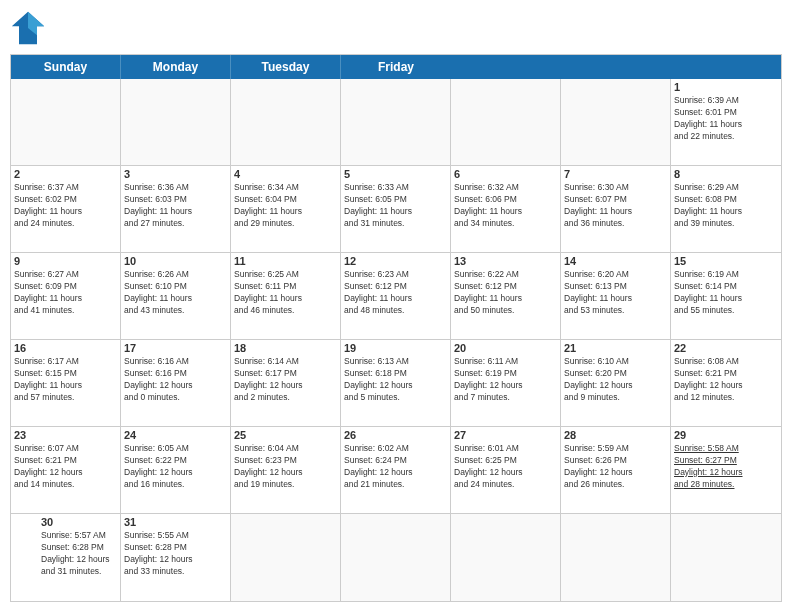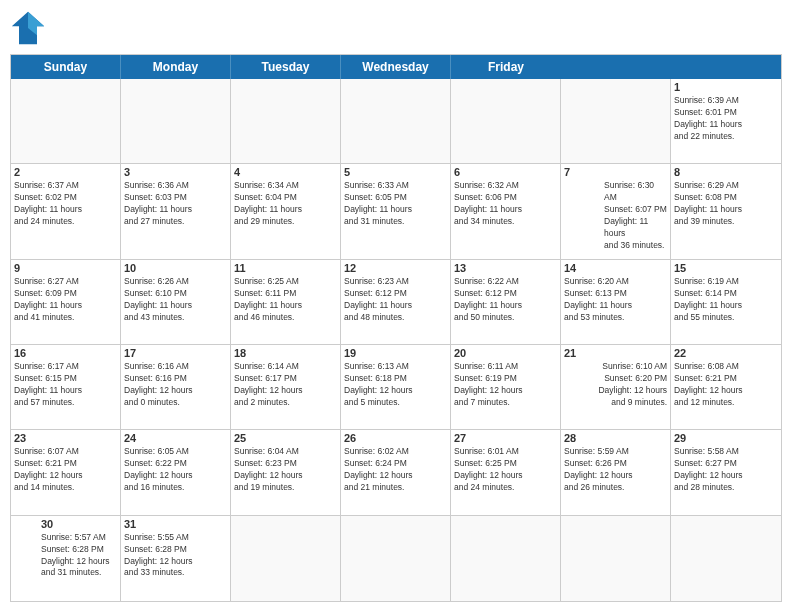--- a/index.html
+++ b/index.html
@@ -119,21 +119,20 @@
       <div class="month-title"></div>
       <div class="subtitle"></div>
     </div>
   </div>
 
   <div class="calendar">
     <div class="day-headers">
     <div class="day-header">Sunday</div>
         <div class="day-header">Monday</div>
         <div class="day-header">Tuesday</div>
-        <div class="day-header">Wednesday</div>
         <div class="day-header">Friday</div>
       </div>
     <div class="calendar-grid">
     <div class="cell empty"></div>
         <div class="cell empty"></div>
         <div class="cell empty"></div>
         <div class="cell empty"></div>
         <div class="cell empty"></div>
         <div class="cell empty"></div>
         <div class="cell">
@@ -173,21 +172,21 @@
         </div>
         <div class="cell">
           <div class="cell-number">6</div>
           <div class="cell-info" style="white-space: pre-line;">Sunrise: 6:32 AM
 Sunset: 6:06 PM
 Daylight: 11 hours
 and 34 minutes.</div>
         </div>
         <div class="cell">
           <div class="cell-number">7</div>
-          <div class="cell-info" style="white-space: pre-line; margin-left: 40px;">Sunrise: 6:30 AM
+          <div class="cell-info" style="white-space: pre-line;">Sunrise: 6:30 AM
 Sunset: 6:07 PM
 Daylight: 11 hours
 and 36 minutes.</div>
         </div>
         <div class="cell">
           <div class="cell-number">8</div>
           <div class="cell-info" style="white-space: pre-line;">Sunrise: 6:29 AM
 Sunset: 6:08 PM
 Daylight: 11 hours
 and 39 minutes.</div>
@@ -271,21 +270,21 @@
         </div>
         <div class="cell">
           <div class="cell-number">20</div>
           <div class="cell-info" style="white-space: pre-line;">Sunrise: 6:11 AM
 Sunset: 6:19 PM
 Daylight: 12 hours
 and 7 minutes.</div>
         </div>
         <div class="cell">
           <div class="cell-number">21</div>
-          <div class="cell-info" style="white-space: pre-line; text-align: right;">Sunrise: 6:10 AM
+          <div class="cell-info" style="white-space: pre-line;">Sunrise: 6:10 AM
 Sunset: 6:20 PM
 Daylight: 12 hours
 and 9 minutes.</div>
         </div>
         <div class="cell">
           <div class="cell-number">22</div>
           <div class="cell-info" style="white-space: pre-line;">Sunrise: 6:08 AM
 Sunset: 6:21 PM
 Daylight: 12 hours
 and 12 minutes.</div>
@@ -327,21 +326,21 @@
         </div>
         <div class="cell">
           <div class="cell-number">28</div>
           <div class="cell-info" style="white-space: pre-line;">Sunrise: 5:59 AM
 Sunset: 6:26 PM
 Daylight: 12 hours
 and 26 minutes.</div>
         </div>
         <div class="cell">
           <div class="cell-number">29</div>
-          <div class="cell-info" style="white-space: pre-line;">Sunrise: 5:58 AM
+          <div class="cell-info" style="white-space: pre-line; text-decoration: underline;">Sunrise: 5:58 AM
 Sunset: 6:27 PM
 Daylight: 12 hours
 and 28 minutes.</div>
         </div>
         <div class="cell" style="border-bottom: none; margin-left: 27px;">
           <div class="cell-number">30</div>
           <div class="cell-info" style="white-space: pre-line;">Sunrise: 5:57 AM
 Sunset: 6:28 PM
 Daylight: 12 hours
 and 31 minutes.</div>

